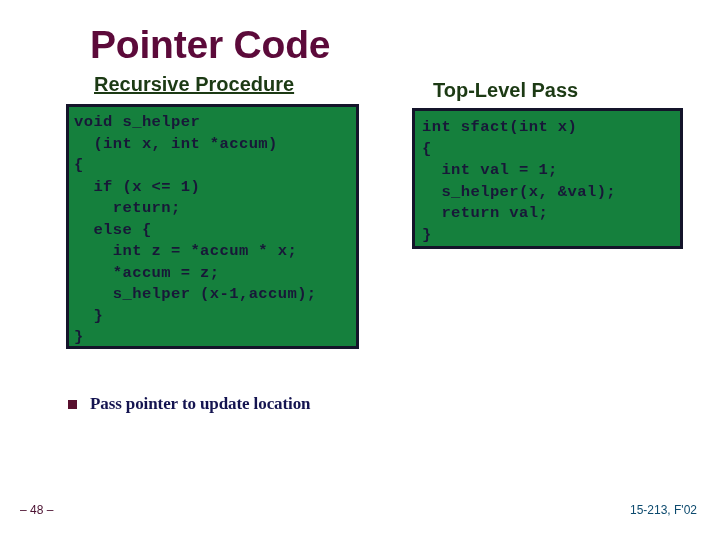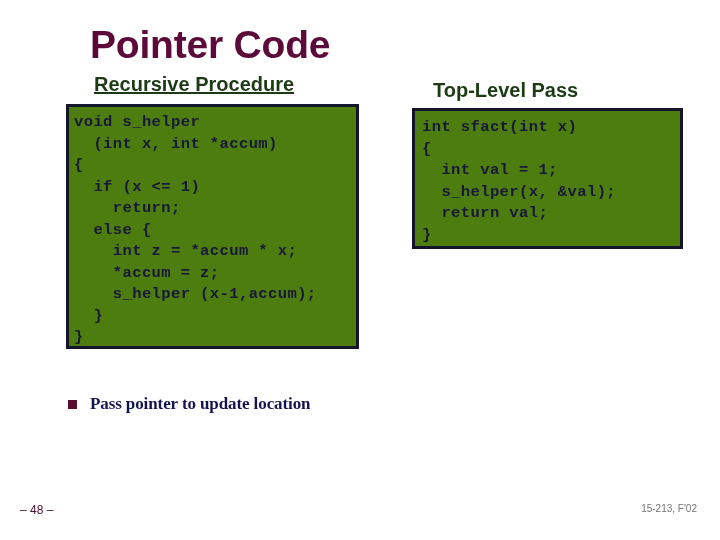--- a/index.html
+++ b/index.html
@@ -42,21 +42,21 @@
     left: 94px;
     top: 73px;
     text-decoration: underline;
   }
   #heading-toplevel {
     left: 433px;
     top: 79px;
   }
   .code-box {
     position: absolute;
-    background: #4d7c0f;
+    background: #15803d;
     border: 3px solid #14142A;
     box-sizing: border-box;
   }
   #code-box-recursive {
     left: 66px;
     top: 104px;
     width: 293px;
     height: 245px;
   }
   #code-box-toplevel {
@@ -111,22 +111,22 @@
     left: 20px;
     top: 503px;
     font-size: 12px;
     color: #4A1030;
     white-space: nowrap;
   }
   #footer-course {
     position: absolute;
     right: 23px;
     top: 503px;
-    font-size: 10px;
-    color: #737373;
+    font-size: 12px;
+    color: #0c4a6e;
     white-space: nowrap;
   }
 </style>
 </head>
 <body>
 
 <div id="slide">
 
   <div id="slide-title">Pointer Code</div>
 

